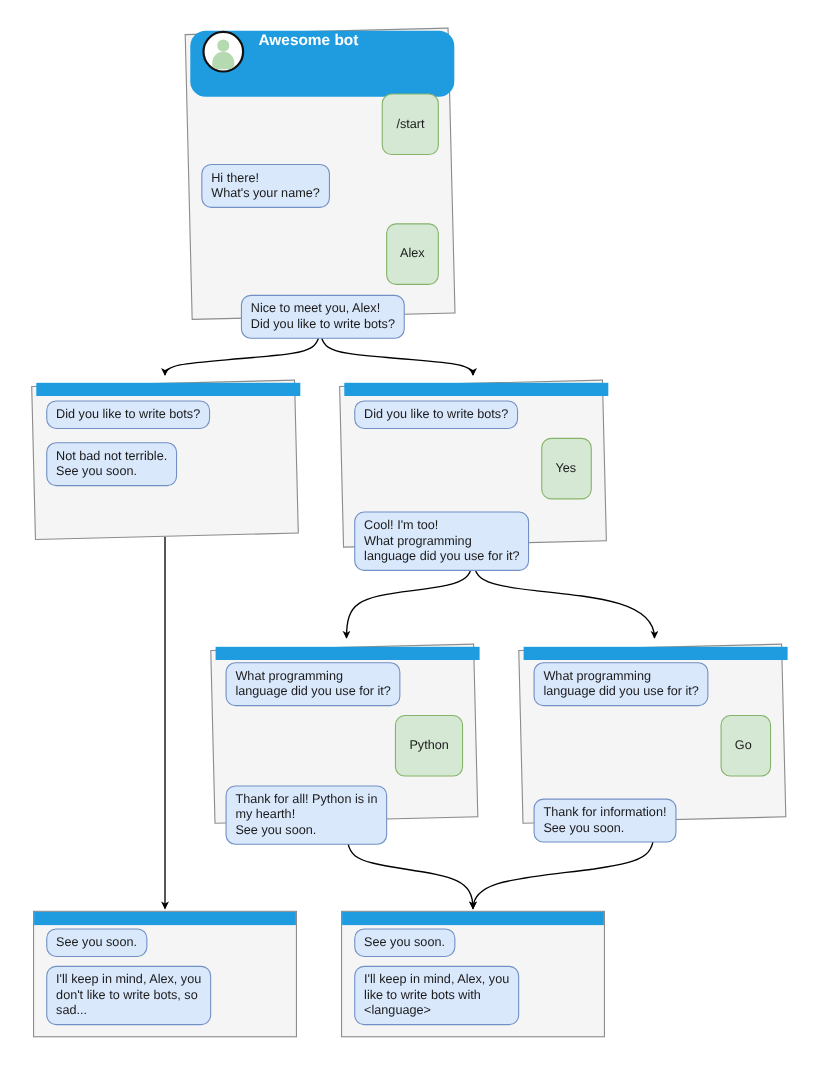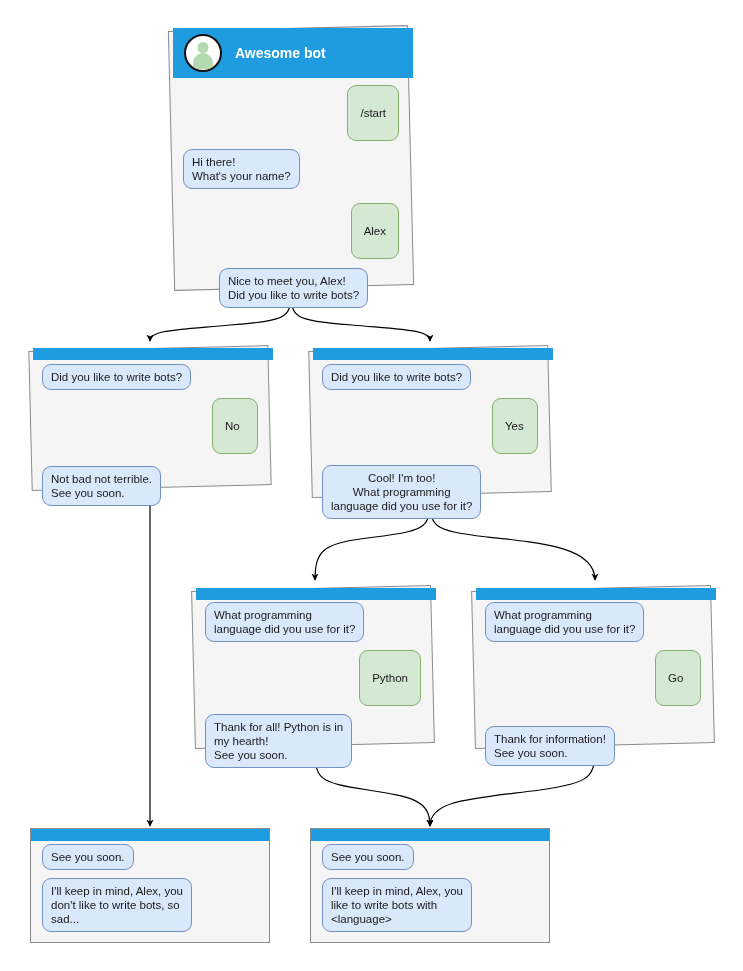--- a/index.html
+++ b/index.html
@@ -54,25 +54,26 @@
   }
   .titlebar {
     position: absolute;
     left: 0;
     right: 0;
     top: 0;
     height: 12px;
     background: #1f9ce0;
   }
   .node.has-avatar .titlebar {
-    height: 50px;
+    height: 60px;
     display: flex;
-    align-items: center;
+    align-items: flex-start;
     padding-left: 11px;
     box-sizing: border-box;
+    border-radius: 14px;
   }
   .avatar {
     width: 38px;
     height: 38px;
     border-radius: 50%;
     background: #ffffff;
     border: 2px solid #111111;
     box-sizing: border-box;
     position: relative;
     flex: 0 0 auto;
@@ -202,43 +203,40 @@
   </div>
 
   <div class="node skewed" style="left:30px; top:348px; width:240px; height:140px;">
     <div class="node-skin" style="transform: rotate(-1.4deg);"></div>
     <div class="node-inner">
       <div class="titlebar" style="left:3px; top:0px; width:240px;"></div>
       <div class="bubbles" style="top:16px;">
         <div class="row left">
           <div class="bubble bot">Did you like to write bots?</div>
         </div>
-        <div class="row right" style="margin-top:8px;">
-          <div class="bubble user">No</div>
-        </div>
         <div class="row left" style="margin-top:12px;">
           <div class="bubble bot">Not bad not terrible.
 See you soon.</div>
         </div>
       </div>
     </div>
   </div>
 
   <div class="node skewed" style="left:310px; top:348px; width:240px; height:147px;">
     <div class="node-skin" style="transform: rotate(-1.4deg);"></div>
     <div class="node-inner">
       <div class="titlebar" style="left:3px; top:0px; width:240px;"></div>
       <div class="bubbles" style="top:16px;">
         <div class="row left">
           <div class="bubble bot">Did you like to write bots?</div>
         </div>
         <div class="row right" style="margin-top:8px;">
           <div class="bubble user">Yes</div>
         </div>
-        <div class="row left" style="margin-top:11px;text-align:center;">
+        <div class="row left" style="margin-top:11px;">
           <div class="bubble bot">Cool! I'm too!
 What programming
 language did you use for it?</div>
         </div>
       </div>
     </div>
   </div>
 
   <div class="node skewed" style="left:193px; top:588px; width:240px; height:158px;">
     <div class="node-skin" style="transform: rotate(-1.4deg);"></div>

